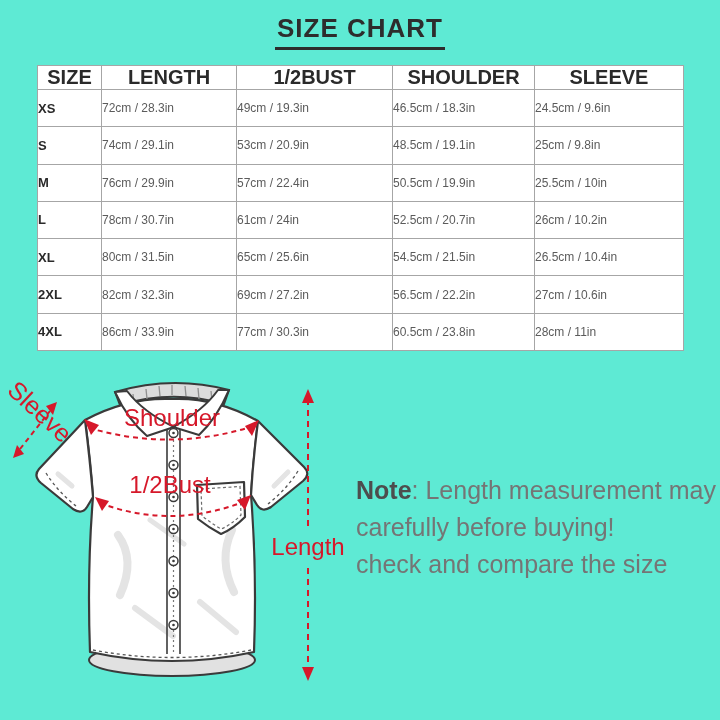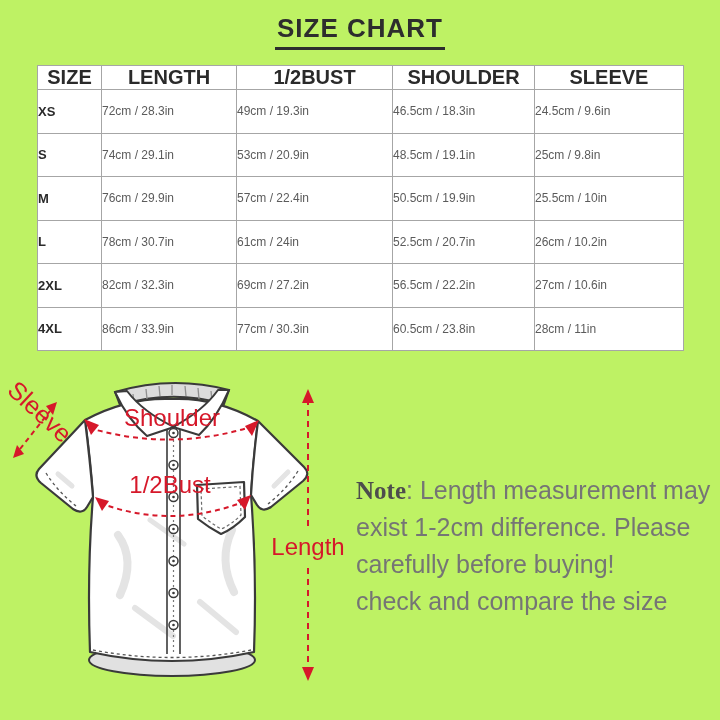--- a/index.html
+++ b/index.html
@@ -1,19 +1,19 @@
 <!DOCTYPE html>
 <html><head>
 <meta charset="utf-8">
 <style>
   * { margin:0; padding:0; box-sizing:border-box; }
   html,body { background:#fff; }
   body { font-family:"Liberation Sans", sans-serif; }
   .page {
-    position:relative; width:720px; height:720px; background:#bef264; overflow:hidden;
+    position:relative; width:720px; height:720px; background:#5eead4; overflow:hidden;
   }
   
   .title-wrap { position:absolute; top:13px; left:0; width:720px; text-align:center; }
   .title {
     display:inline-block; font-size:26px; font-weight:bold; color:#2d2d2d;
     letter-spacing:1px; border-bottom:3px solid #2d2d2d; padding:0 2px 3px 2px;
   }
   
   table.size-table {
     position:absolute; left:37px; top:65px; width:646px; height:286px;
@@ -28,21 +28,21 @@
   .size-table td.size-col { font-weight:bold; color:#2a2a2a; font-size:13px; }
   col.c-size { width:64px; } col.c-length { width:135px; } col.c-bust { width:156px; }
   col.c-shoulder { width:142px; } col.c-sleeve { width:149px; }
   
   .diagram { position:absolute; left:0; top:370px; width:350px; height:342px; }
   
   .note {
     position:absolute; left:356px; top:472px; width:350px;
     font-size:25px; line-height:37px; color:#757575;
   }
-  .note b { color:#4d4d4d; font-weight:bold;font-family:Liberation Serif, serif; }
+  .note b { color:#4d4d4d; font-weight:bold; }
   .note-line { white-space:nowrap; }
 </style>
 </head>
 <body>
 
 <div class="page">
 
   <div class="title-wrap">
     <span class="title">SIZE CHART</span>
   </div>
@@ -87,20 +87,27 @@
       <td>25.5cm / 10in</td>
     </tr>
         <tr>
       <td class="size-col">L</td>
       <td>78cm / 30.7in</td>
       <td>61cm / 24in</td>
       <td>52.5cm / 20.7in</td>
       <td>26cm / 10.2in</td>
     </tr>
         <tr>
+      <td class="size-col">XL</td>
+      <td>80cm / 31.5in</td>
+      <td>65cm / 25.6in</td>
+      <td>54.5cm / 21.5in</td>
+      <td>26.5cm / 10.4in</td>
+    </tr>
+        <tr>
       <td class="size-col">2XL</td>
       <td>82cm / 32.3in</td>
       <td>69cm / 27.2in</td>
       <td>56.5cm / 22.2in</td>
       <td>27cm / 10.6in</td>
     </tr>
         <tr>
       <td class="size-col">4XL</td>
       <td>86cm / 33.9in</td>
       <td>77cm / 30.3in</td>
@@ -207,18 +214,17 @@
           <polygon points="308,19 302,33 314,33" fill="#d6182a"></polygon>
           <polygon points="308,311 302,297 314,297" fill="#d6182a"></polygon>
         </g>
         <text x="308" y="185" text-anchor="middle" font-size="24" fill="#d6182a" font-family="Liberation Sans, sans-serif">Length</text>
       </g>
     </svg>
   </div>
 
   <div class="note">
     <div class="note-line"><b>Note</b><span>: Length measurement may</span></div>
-    <div class="note-line">exist 1-2cm difference. Please</div>
     <div class="note-line">carefully before buying!</div>
     <div class="note-line">check and compare the size</div>
   </div>
 
 </div>
 
 </body></html>

